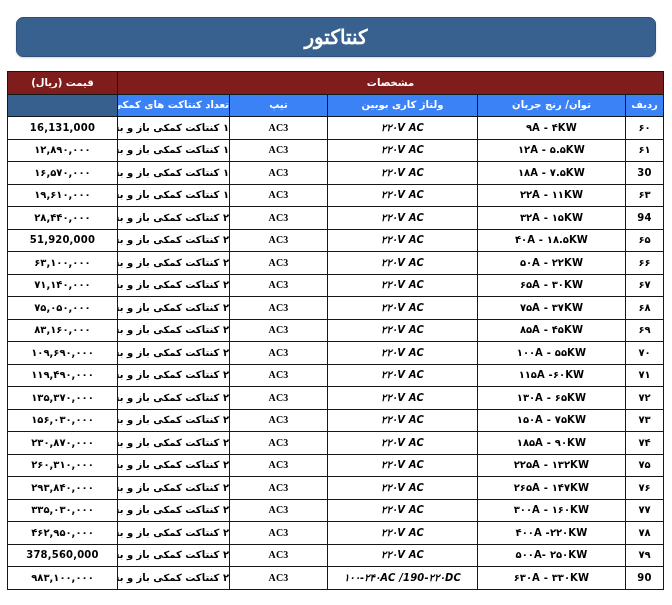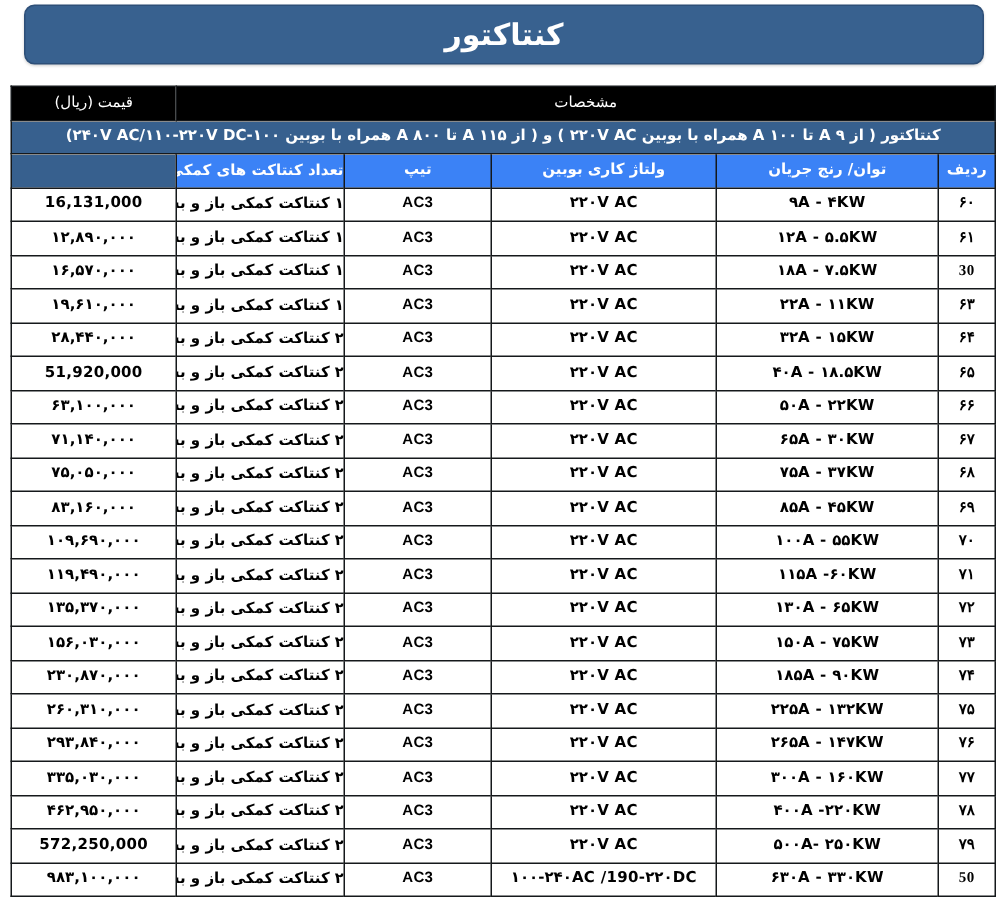--- a/index.html
+++ b/index.html
@@ -19,21 +19,22 @@
   .page {
     width: 672px;
     height: 605px;
     position: relative;
     background: #ffffff;
     box-sizing: border-box;
   }
 
   
   .title-wrap {
-    padding: 3px 16px 0 16px;
+    padding: 17px 16px 0 16px;
+    font-family: Liberation Serif, serif;
   }
   .title-banner {
     background: #38618f;
     border: 1px solid #2d4f78;
     border-radius: 7px;
     height: 38px;
     line-height: 38px;
     text-align: center;
     color: #ffffff;
     font-size: 20px;
@@ -61,23 +62,23 @@
     vertical-align: middle;
     font-size: 10px;
     height: 21.5px;
     line-height: 1.05;
     overflow: hidden;
     white-space: nowrap;
   }
 
   
   .hdr {
-    background: #000000;
+    background: #7f1d1d;
     color: #ffffff;
-    font-weight: normal;
+    font-weight: bold;
     font-size: 10.5px;
   }
   .hdr-sub {
     background: #3b82f6;
     color: #ffffff;
     font-weight: bold;
     font-size: 9px;
     height: 20px;
   }
   .hdr-band {
@@ -93,33 +94,33 @@
 
   
   tbody tr td {
     background: #ffffff;
     color: #000000;
     font-weight: bold;
   }
   td.c-radif {
     font-size: 10px;
     letter-spacing: 0.3px;
-    font-family: Liberation Serif, serif;
   }
   td.c-power {
     font-size: 10.5px;
     letter-spacing: 0.2px;
   }
   td.c-volt {
     font-size: 9.5px;
     letter-spacing: 0.2px;
+    font-style: italic;
   }
   td.c-type {
     font-size: 10.5px;
-    font-family: Liberation Sans, sans-serif;
+    font-family: Liberation Serif, serif;
     letter-spacing: 0.2px;
   }
   td.c-aux {
     font-size: 9.5px;
   }
   td.c-price {
     font-size: 10.5px;
     letter-spacing: 0.2px;
   }
 
@@ -149,23 +150,20 @@
         <col class="w-type">
         <col class="w-aux">
         <col class="w-price">
       </colgroup>
       <thead>
         <tr>
           <th class="hdr" colspan="5">مشخصات</th>
           <th class="hdr" colspan="1">قیمت (ریال)</th>
         </tr>
         <tr>
-          <th class="hdr-band" colspan="6">کنتاکتور ( از ۹ A تا ۱۰۰ A همراه با بوبین ۲۲۰V AC )  و  ( از ۱۱۵ A تا ۸۰۰ A همراه با بوبین ۱۰۰-۲۴۰V AC/۱۱۰-۲۲۰V DC)</th>
-        </tr>
-        <tr>
           <th class="hdr-sub">ردیف</th>
           <th class="hdr-sub">توان/ رنج جریان</th>
           <th class="hdr-sub">ولتاژ کاری بوبین</th>
           <th class="hdr-sub">تیپ</th>
           <th class="hdr-sub">تعداد کنتاکت های کمکی</th>
           <th class="hdr-sub hdr-blank"></th>
         </tr>
       </thead>
       <tbody id="table-body">
           <tr>
@@ -194,21 +192,21 @@
           </tr>
           <tr>
             <td class="c-radif">۶۳</td>
             <td class="c-power">۲۲A - ۱۱KW</td>
             <td class="c-volt">۲۲۰V AC</td>
             <td class="c-type">AC3</td>
             <td class="c-aux">۱ کنتاکت کمکی باز و بسته</td>
             <td class="c-price">۱۹,۶۱۰,۰۰۰</td>
           </tr>
           <tr>
-            <td class="c-radif">۶۴</td>
+            <td class="c-radif">94</td>
             <td class="c-power">۳۲A - ۱۵KW</td>
             <td class="c-volt">۲۲۰V AC</td>
             <td class="c-type">AC3</td>
             <td class="c-aux">۲ کنتاکت کمکی باز و بسته</td>
             <td class="c-price">۲۸,۴۴۰,۰۰۰</td>
           </tr>
           <tr>
             <td class="c-radif">۶۵</td>
             <td class="c-power">۴۰A - ۱۸.۵KW</td>
             <td class="c-volt">۲۲۰V AC</td>
@@ -319,24 +317,24 @@
             <td class="c-type">AC3</td>
             <td class="c-aux">۲ کنتاکت کمکی باز و بسته</td>
             <td class="c-price">۴۶۲,۹۵۰,۰۰۰</td>
           </tr>
           <tr>
             <td class="c-radif">۷۹</td>
             <td class="c-power">۵۰۰A- ۲۵۰KW</td>
             <td class="c-volt">۲۲۰V AC</td>
             <td class="c-type">AC3</td>
             <td class="c-aux">۲ کنتاکت کمکی باز و بسته</td>
-            <td class="c-price">572,250,000</td>
-          </tr>
-          <tr>
-            <td class="c-radif">50</td>
+            <td class="c-price">378,560,000</td>
+          </tr>
+          <tr>
+            <td class="c-radif">90</td>
             <td class="c-power">۶۳۰A - ۳۳۰KW</td>
             <td class="c-volt">۱۰۰-۲۴۰AC /190-۲۲۰DC</td>
             <td class="c-type">AC3</td>
             <td class="c-aux">۲ کنتاکت کمکی باز و بسته</td>
             <td class="c-price">۹۸۳,۱۰۰,۰۰۰</td>
           </tr>
         </tbody>
     </table>
   </div>
 

